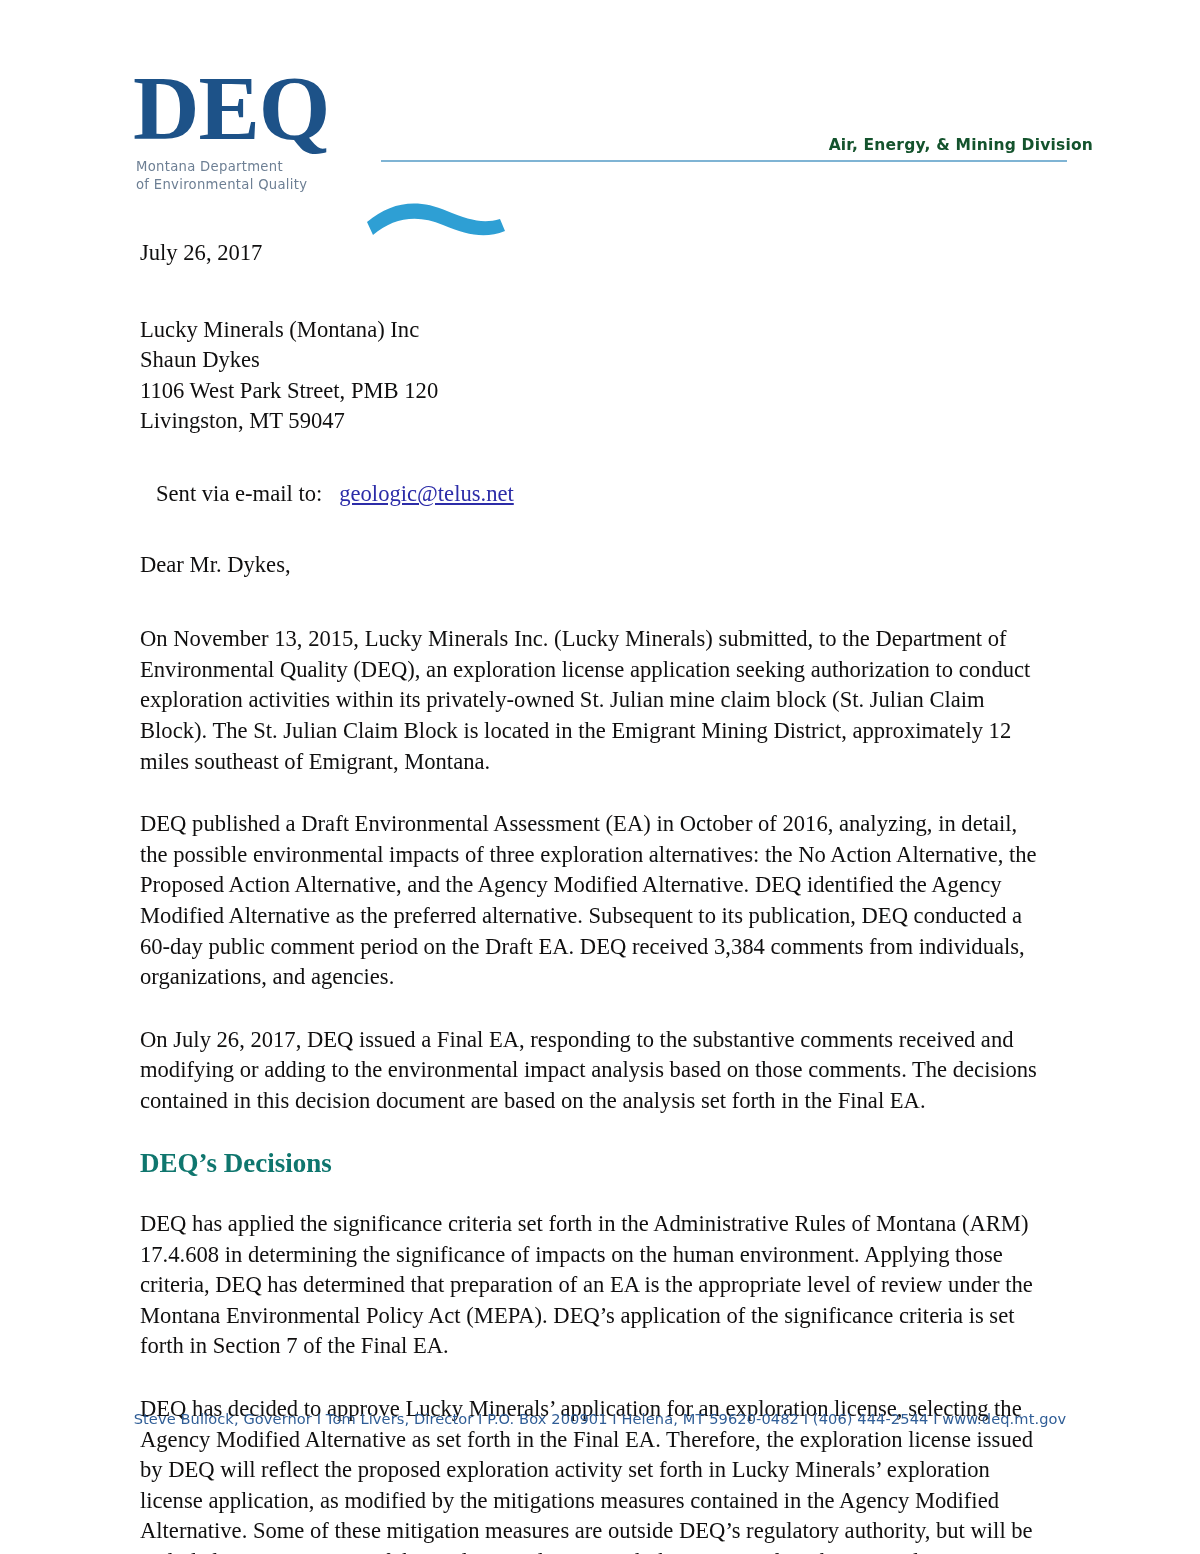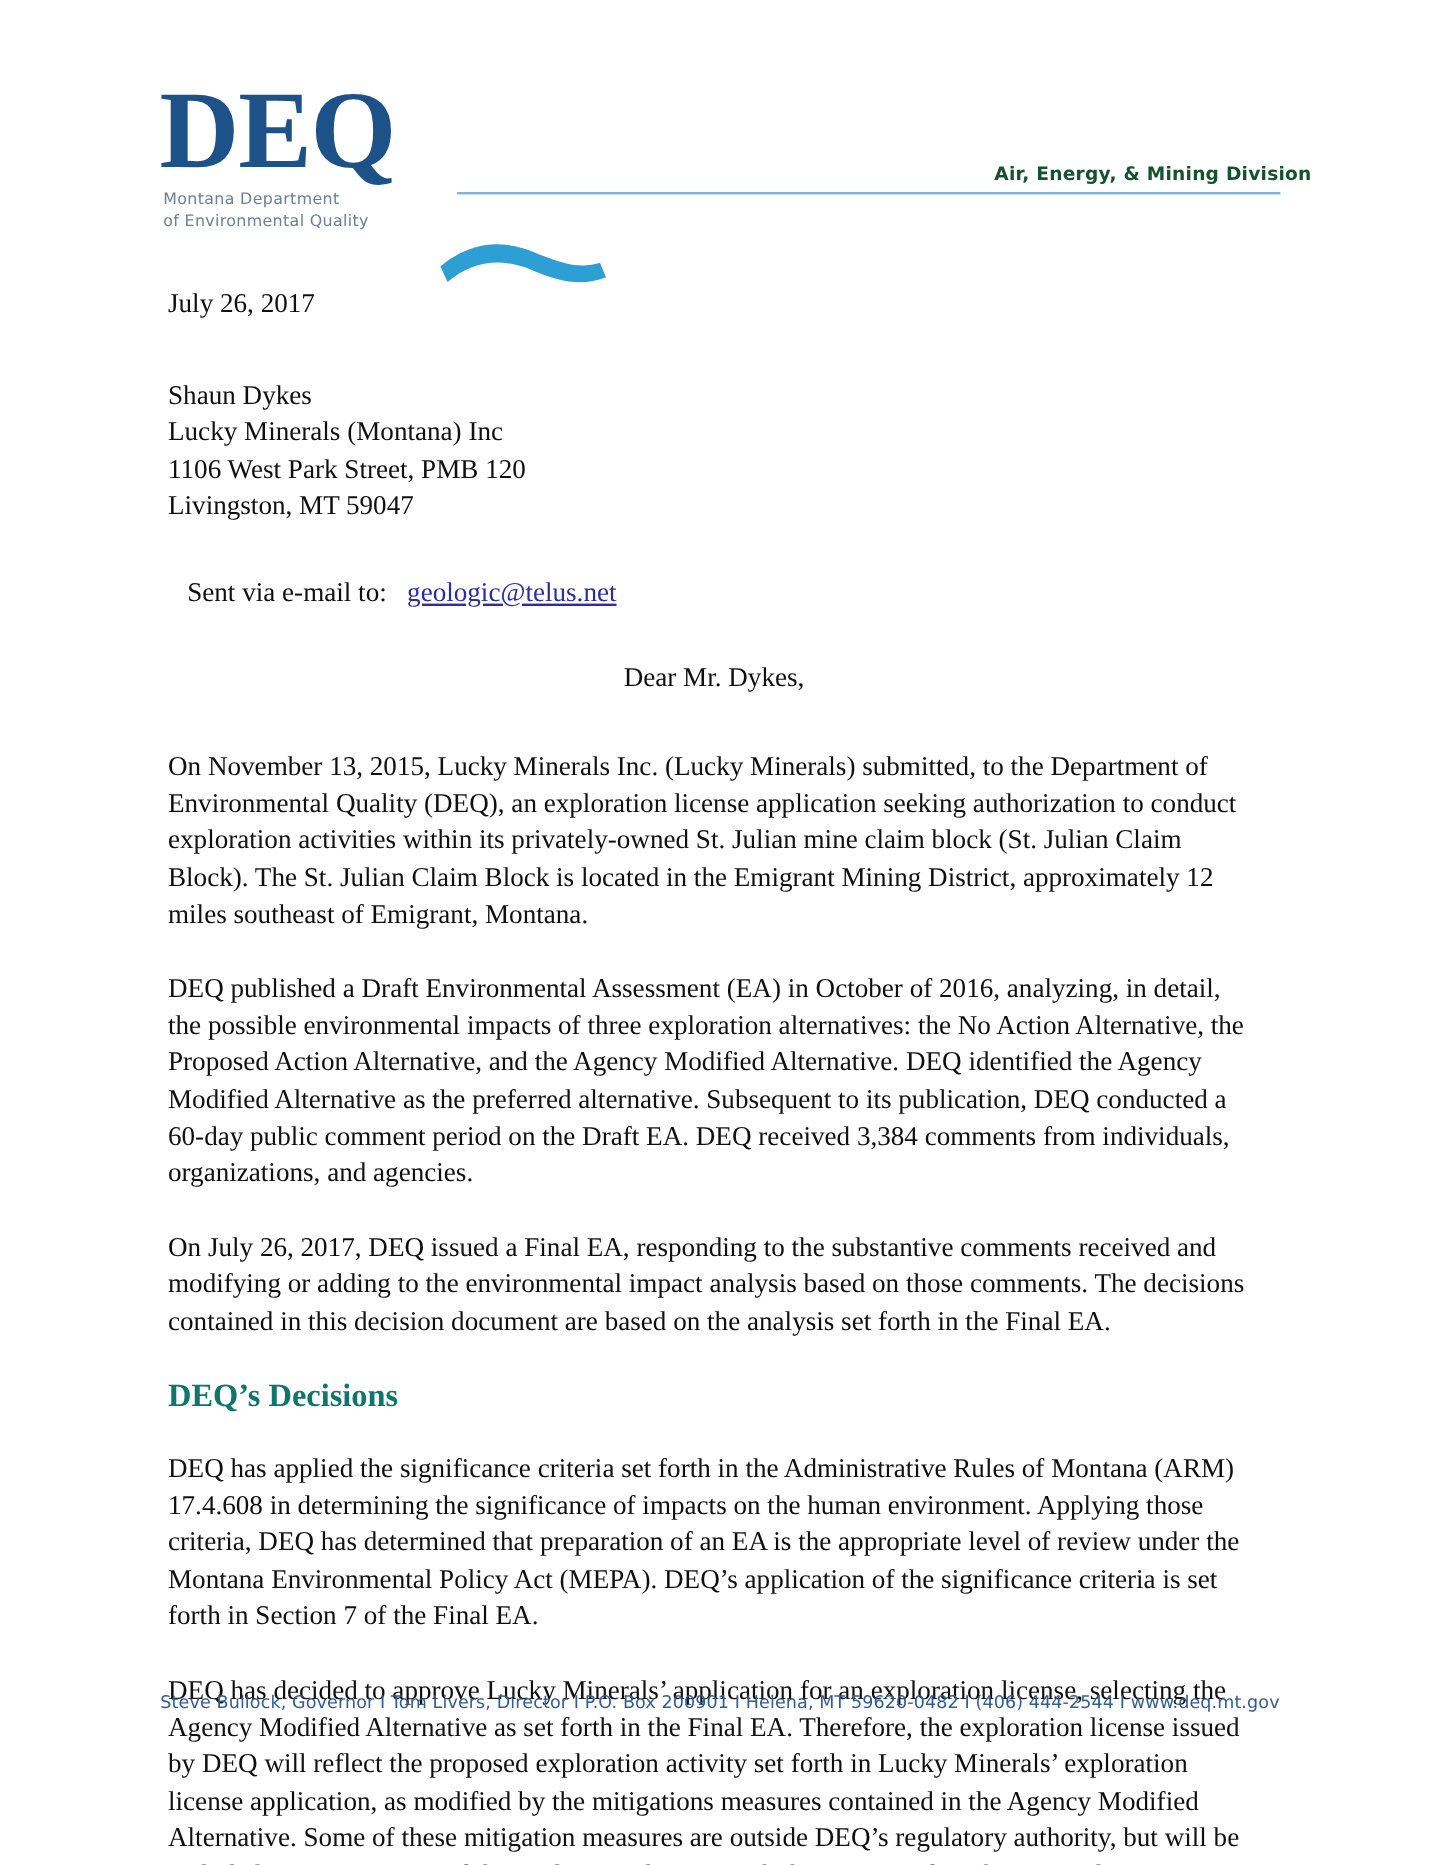--- a/index.html
+++ b/index.html
@@ -104,21 +104,20 @@
   .addr div { margin: 0; }
   .sent-line {
     margin: 0 0 40px 16px;
   }
   .email-link {
     color: #2c2ca8;
     text-decoration: underline;
   }
   .salutation {
     margin: 0 0 44px 0;
-    text-align: center;
   }
   p.para {
     margin: 0 0 32px 0;
   }
   h2.section-heading {
     margin: 0 0 30px 0;
     font-size: 27px;
     line-height: 30.6px;
     font-weight: bold;
     color: #0f766e;
@@ -164,22 +163,22 @@
     <div class="division-label">Air, Energy, &amp; Mining Division</div>
 
     <div class="header-rule"></div>
   </div>
 
   <div class="body-area">
 
     <div class="line-date">July 26, 2017</div>
 
     <div class="addr">
+      <div>Lucky Minerals (Montana) Inc</div>
       <div>Shaun Dykes</div>
-      <div>Lucky Minerals (Montana) Inc</div>
       <div>1106 West Park Street, PMB 120</div>
       <div>Livingston, MT 59047</div>
     </div>
 
     <div class="sent-line">
       <span>Sent via e-mail to:</span>
       <span>&nbsp;&nbsp;</span><a class="email-link" href="#">geologic@telus.net</a>
     </div>
 
     <div class="salutation">Dear Mr. Dykes,</div>

